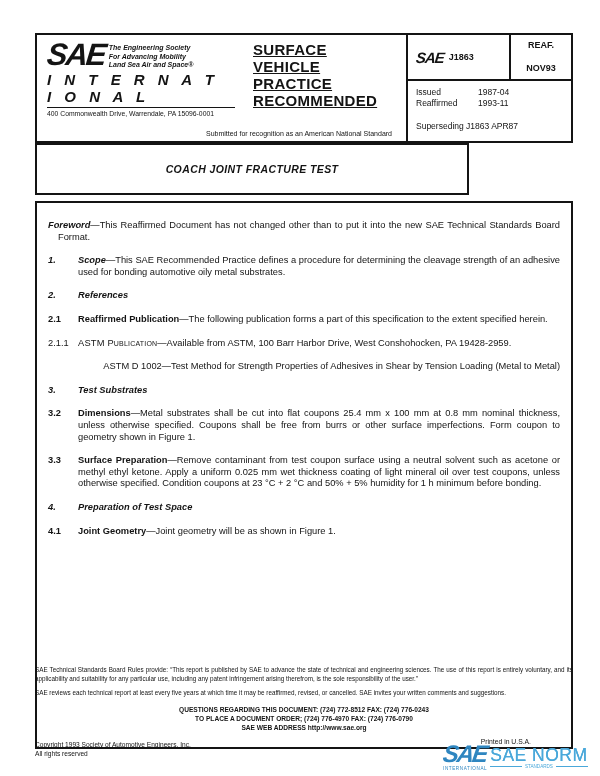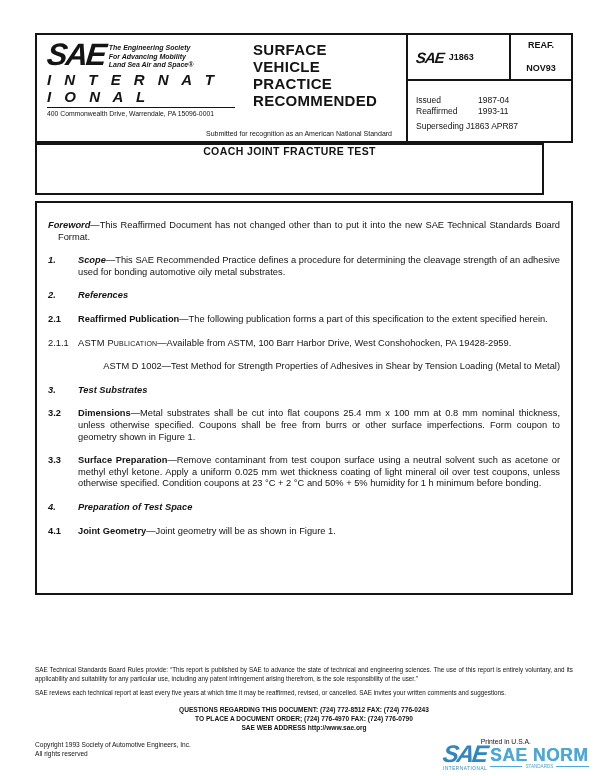--- a/index.html
+++ b/index.html
@@ -12,41 +12,41 @@
   .hdr-left-wrap{flex:1;display:flex;flex-direction:column;position:relative;}
   .hdr-left-row{flex:1;display:flex;}
   .logo-cell{width:210px;padding:7px 4px 0 10px;box-sizing:border-box;}
   .logo-row{display:flex;align-items:flex-start;}
   .sae-big{font-style:italic;font-weight:900;font-size:31px;line-height:26px;letter-spacing:-2px;
            transform:skewX(-6deg);display:inline-block;}
   .tagline{margin-left:4px;font-size:7px;font-weight:bold;font-style:italic;line-height:8.5px;padding-top:2px;}
   .intl{font-weight:bold;font-style:italic;font-size:15px;letter-spacing:4.5px;margin-top:1px;
         border-bottom:1.5px solid #141414;padding-bottom:2px;width:188px;}
   .addr{font-size:6.8px;margin-top:2px;}
-  .doc-type{flex:1;padding:6px 0 8px 6px;font-size:15px;font-weight:bold;line-height:17px;letter-spacing:.3px;}
+  .doc-type{flex:1;padding:6px 0 8px 6px;font-size:15px;font-weight:bold;line-height:17px;letter-spacing:.3px;text-decoration:underline;}
   .submitted{position:absolute;bottom:4px;right:14px;font-size:7px;}
   .hdr-right{width:165px;border-left:2px solid #141414;box-sizing:border-box;display:flex;flex-direction:column;}
   .code-row{height:46px;border-bottom:2px solid #141414;box-sizing:border-box;display:flex;}
   .code-cell{flex:1;display:flex;align-items:center;padding-left:8px;}
   .sae-small{font-style:italic;font-weight:900;font-size:15px;letter-spacing:-1px;transform:skewX(-6deg);
              display:inline-block;margin-right:5px;}
   .code-num{font-size:9px;font-weight:bold;}
   .reaf-cell{width:62px;border-left:2px solid #141414;box-sizing:border-box;display:flex;flex-direction:column;
              align-items:center;justify-content:center;font-size:9px;font-weight:bold;line-height:11px;gap:12px;}
   .hist{flex:1;padding:6px 8px;font-size:8.5px;line-height:11px;display:flex;flex-direction:column;}
-  .hist-grid{display:grid;grid-template-columns:62px 1fr;margin-top:8px;}
+  .hist-grid{display:grid;grid-template-columns:62px 1fr;}
   .superseding{margin-top:auto;padding-bottom:3px;}
 
   
-  .title-box{position:absolute;left:35px;top:143px;width:509px;height:52px;border:2px solid #141414;
-             box-sizing:border-box;display:flex;align-items:flex-start;justify-content:center;}
+  .title-box{position:absolute;left:35px;top:143px;width:434px;height:52px;border:2px solid #141414;
+             box-sizing:border-box;display:flex;align-items:center;justify-content:center;font-style:italic;}
   .title-box span{font-size:10.5px;font-weight:bold;letter-spacing:.4px;}
 
   
-  .main-box{position:absolute;left:35px;top:201px;width:538px;height:394px;border:2px solid #141414;
+  .main-box{position:absolute;left:35px;top:201px;width:538px;height:548px;border:2px solid #141414;
             box-sizing:border-box;padding:17px 11px 12px 11px;font-size:9.3px;line-height:11.6px;}
   .para{margin:0 0 12px 0;text-align:justify;}
   .fw{padding-left:10px;text-indent:-10px;}
   .bi{font-weight:bold;font-style:italic;}
   .b{font-weight:bold;}
   .sc{font-weight:normal;font-variant:small-caps;letter-spacing:.2px;}
   .sec{display:flex;margin:0 0 12px 0;}
   .sec .num{width:30px;flex-shrink:0;font-weight:bold;}
   .sec .num.it{font-style:italic;}
   .sec .num.rg{font-weight:normal;}
@@ -61,21 +61,21 @@
   .bottom-row{margin-top:8px;display:flex;justify-content:space-between;font-size:6.6px;line-height:9px;}
   .printed{position:absolute;right:42px;top:78px;font-size:6.8px;color:#141414;z-index:2;}
 
   
   .wm{position:absolute;left:443px;top:743px;width:157px;display:flex;align-items:flex-start;z-index:1;}
   .wm-left{display:flex;flex-direction:column;align-items:center;margin-right:3px;}
   .wm-sae{font-style:italic;font-weight:900;font-size:24px;line-height:22px;letter-spacing:-2px;
           transform:skewX(-8deg);color:#2f86c0;}
   .wm-intl{font-size:4.6px;letter-spacing:.6px;color:#2f86c0;margin-top:1px;}
   .wm-right{display:flex;flex-direction:column;padding-top:4px;}
-  .wm-norm{font-weight:700;font-size:17.5px;line-height:16px;letter-spacing:.5px;color:#4aa8da;
+  .wm-norm{font-weight:400;font-size:17.5px;line-height:16px;letter-spacing:.5px;color:#4aa8da;
            text-shadow:0 0 0 #4aa8da;}
   .wm-tag{font-size:4.6px;color:#4aa8da;text-align:center;margin-top:1px;display:flex;align-items:center;gap:3px;}
   .wm-tag::before,.wm-tag::after{content:"";flex:1;border-top:.8px solid #4aa8da;}
 </style>
 </head>
 <body>
 
 <div class="page">
 
   <div class="hdr">

